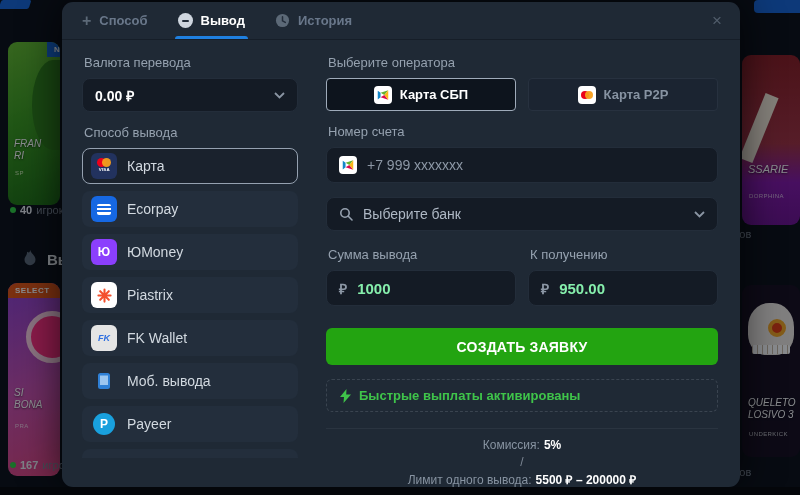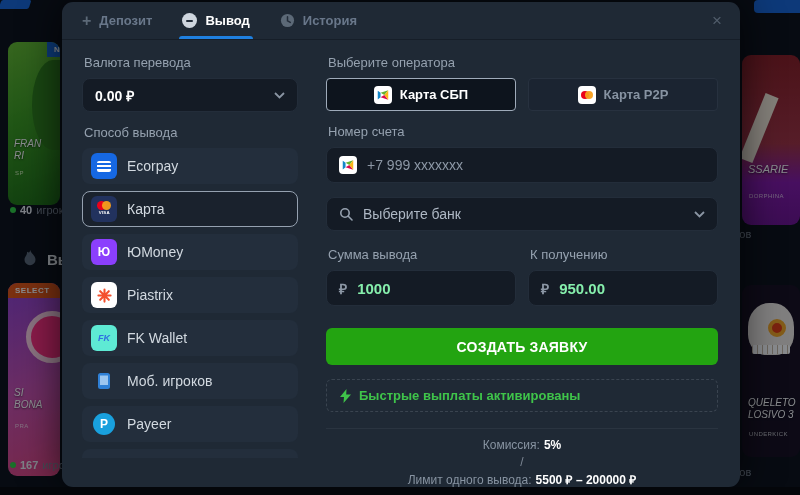--- a/index.html
+++ b/index.html
@@ -93,21 +93,21 @@
   .ic-card { background:#22325e; }
   .mc-circles { display:flex; }
   .mc-circles i { display:block; width:9px; height:9px; border-radius:50%; background:#eb001b; }
   .mc-circles i + i { background:#f79e1b; margin-left:-4px; opacity:.95; }
   .visa-txt { color:#fff; font-size:8px; font-weight:700; letter-spacing:.5px; transform:scale(.55); margin-top:-2px; }
   .ic-ecorpay { background:#1668e3; }
   .ic-ecorpay .cardlines { width:14px; height:11px; border-radius:2px;
       background:linear-gradient(#fff 0 2px,#1668e3 2px 4px,#fff 4px 6px,#1668e3 6px 8px,#fff 8px); }
   .ic-yoo { background:#8b3ffd; color:#fff; font-weight:800; font-size:12px; }
   .ic-piastrix { background:#fff; }
-  .ic-fk { background:#5eead4; color:#2f6fe0; font-weight:900; font-style:italic; font-size:9px; }
+  .ic-fk { background:#e5e5e5; color:#2f6fe0; font-weight:900; font-style:italic; font-size:9px; }
   .ic-phone { background:transparent; }
   .ic-payeer { background:#19a0dd; border-radius:50%; width:22px; height:22px; margin:2px; color:#fff; font-weight:800; font-size:12px; }
 
   .op-row { display:flex; gap:12px; margin-bottom:13px; }
   .op-btn { flex:1; height:33px; border-radius:4px; display:flex; align-items:center; justify-content:center;
             gap:8px; font-size:13px; font-weight:700; cursor:pointer; }
   .op-btn.selected { background:#0d141d; border:1px solid #9fabba; color:#fff; }
   .op-btn.plain { background:#1b2431; border:1px solid #27313f; color:#8793a2; }
   .mini-sq { width:18px; height:18px; border-radius:4px; background:#fff; display:flex; flex-direction:column;
              align-items:center; justify-content:center; overflow:hidden; }
@@ -197,21 +197,21 @@
   </div>
 
   <div class="backdrop"></div>
   <div class="bottom-strip"></div>
 
   <div class="modal">
 
     <div class="m-header">
       <div class="tab">
         <span class="plus-ic">+</span>
-        <span>Депозит</span>
+        <span>Способ</span>
       </div>
       <div class="tab active">
         <span class="minus-circ">
             <i></i>
           </span>
         <span>Вывод</span>
       </div>
       <div class="tab">
         <svg width="15" height="15" viewBox="0 0 16 16">
           <circle cx="8" cy="8" r="7" fill="#5c6977"></circle>
@@ -229,39 +229,39 @@
         <div class="select currency-select">
           <span class="val">0.00 ₽</span>
           <svg width="11" height="7" viewBox="0 0 11 7" fill="none" stroke="#8a95a3" stroke-width="1.8">
               <path d="M1 1l4.5 4.5L10 1"></path>
             </svg>
         </div>
 
         <div class="f-label">Способ вывода</div>
         <div class="methods">
 
-          <div class="method">
-            <span class="icon-sq ic-ecorpay">
-                <span class="cardlines"></span>
-              </span>
-            <span>Ecorpay</span>
-          </div>
-
           <div class="method selected">
             <span class="icon-sq ic-card">
               <span class="mc-circles">
                   <i></i>
                   <i></i>
                 </span>
               <span class="visa-txt">VISA</span>
             </span>
             <span>Карта</span>
           </div>
 
           <div class="method">
+            <span class="icon-sq ic-ecorpay">
+                <span class="cardlines"></span>
+              </span>
+            <span>Ecorpay</span>
+          </div>
+
+          <div class="method">
             <span class="icon-sq ic-yoo">Ю</span>
             <span>ЮMoney</span>
           </div>
 
           <div class="method">
             <span class="icon-sq ic-piastrix">
               <svg width="15" height="15" viewBox="0 0 16 16" stroke="#f4502e" stroke-width="2.2" stroke-linecap="round">
                 <path d="M8 1.5v13M1.5 8h13M3.4 3.4l9.2 9.2M12.6 3.4l-9.2 9.2" fill="none"></path>
               </svg>
             </span>
@@ -273,21 +273,21 @@
             <span>FK Wallet</span>
           </div>
 
           <div class="method">
             <span class="icon-sq ic-phone">
               <svg width="14" height="18" viewBox="0 0 14 18">
                 <rect x="1" y="1" width="12" height="16" rx="2.5" fill="#2f80d6"></rect>
                 <rect x="3" y="3.5" width="8" height="9.5" fill="#9cc6f0"></rect>
               </svg>
             </span>
-            <span>Моб. игроков</span>
+            <span>Моб. вывода</span>
           </div>
 
           <div class="method">
             <span class="icon-sq ic-payeer">P</span>
             <span>Payeer</span>
           </div>
 
           <div class="method"></div>
         </div>
       </div>

